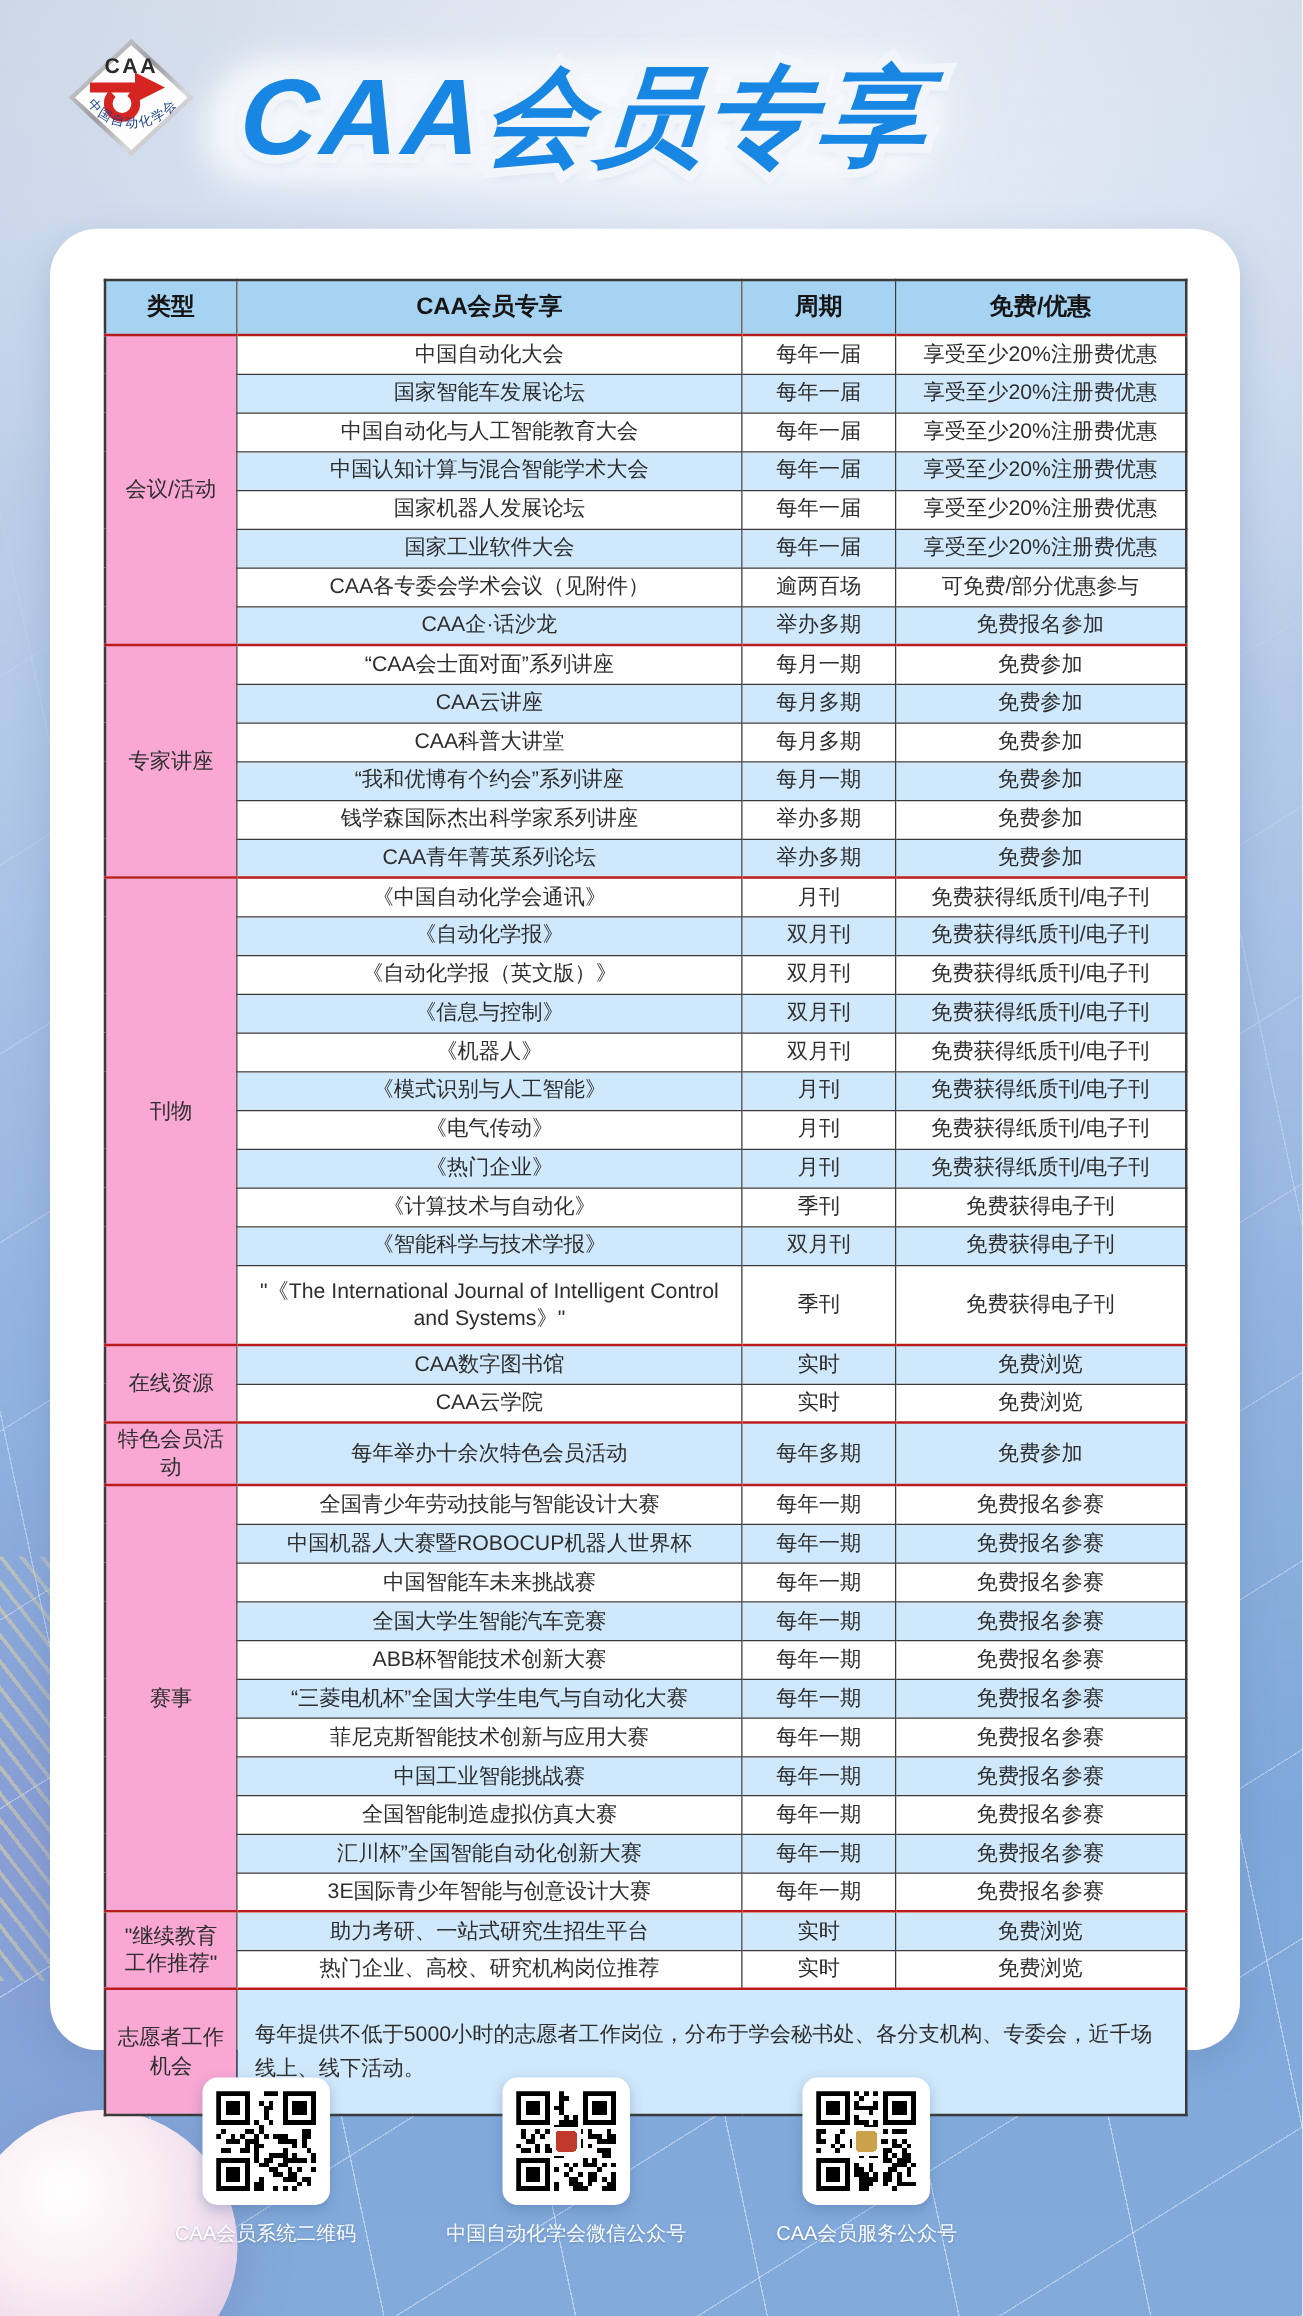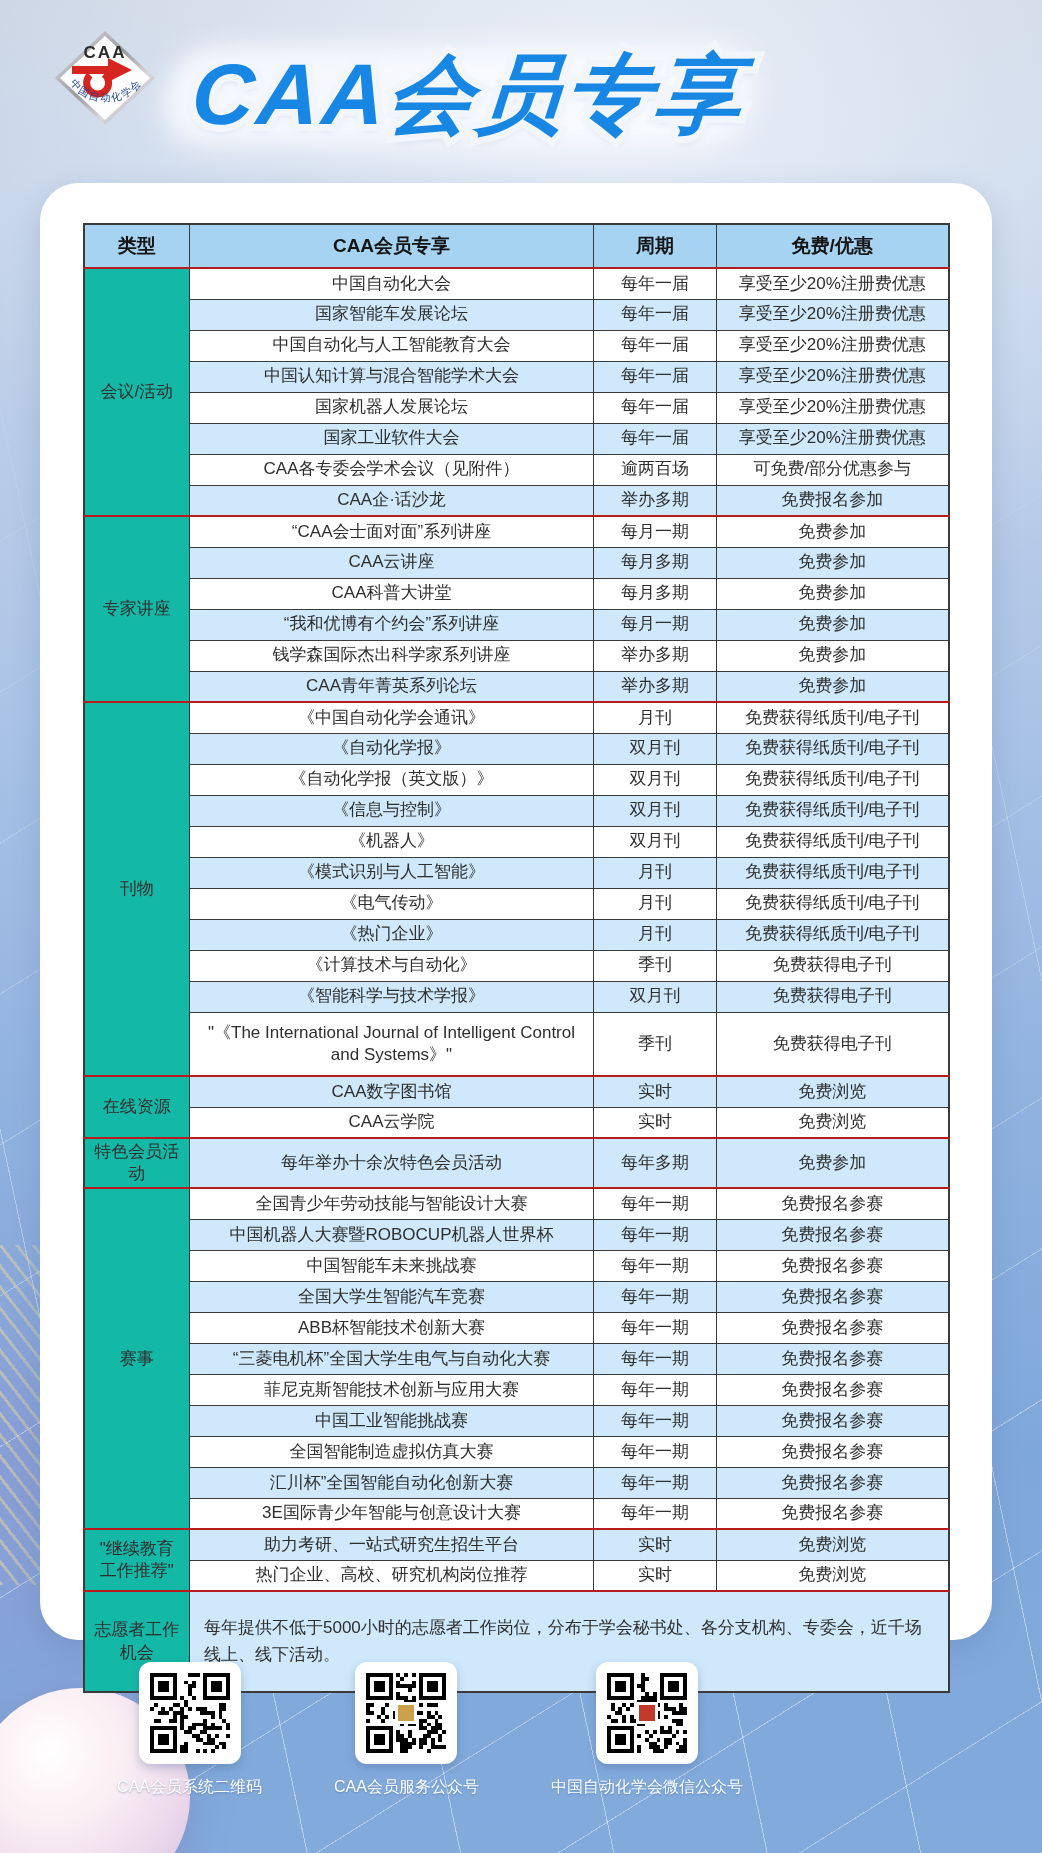--- a/index.html
+++ b/index.html
@@ -39,25 +39,25 @@
     border-radius:38px;box-shadow:0 10px 28px rgba(90,120,170,.28);}
   table.benefits{border-collapse:collapse;width:865px;margin:40px auto 0;table-layout:fixed;
     border:2px solid #3a3a3a;}
   table.benefits th, table.benefits td{border:1px solid #3a3a3a;text-align:center;vertical-align:middle;
     padding:2px 6px;color:#2e2e2e;font-size:17px;line-height:1.3;overflow:hidden;}
   table.benefits thead th{background:#a6d3f2;font-size:19px;font-weight:bold;color:#151515;height:38px;}
   table.benefits tr{height:31px;}
   table.benefits tr.tall{height:64px;}
   table.benefits tr.vol{height:62px;}
   table.benefits tr.alt td.c{background:#cfe8fb;}
-  table.benefits td.g{background:#14b8a6;white-space:pre-line;}
+  table.benefits td.g{background:#f9a8d4;white-space:pre-line;}
   table.benefits tr.g-start td{border-top:2px solid #b91c1c;}
   table.benefits td.spanned{text-align:left;padding:23px 14px;line-height:1.55;background:#cfe8fb;}
   
-  .qr-row{position:absolute;left:0;top:1662px;width:860px;display:flex;justify-content:center;gap:72px;}
+  .qr-row{position:absolute;left:0;top:1662px;width:860px;display:flex;justify-content:center;gap:72px;padding-left:23px;}
   .qr-item{display:flex;flex-direction:column;align-items:center;}
   .qr-card{width:102px;height:102px;background:#ffffff;border-radius:12px;display:flex;
     align-items:center;justify-content:center;box-shadow:0 4px 10px rgba(60,90,140,.3);}
   .qr-label{margin-top:13px;font-size:16px;color:#ffffff;text-shadow:0 1px 2px rgba(40,70,120,.35);
     white-space:nowrap;}
 </style>
 </head>
 <body>
 
 <div class="page">
@@ -436,146 +436,20 @@
             <rect x="2" y="2" width="3" height="3" fill="#000"></rect>
             <rect x="14" y="0" width="7" height="7"></rect>
             <rect x="15" y="1" width="5" height="5" fill="#fff"></rect>
             <rect x="16" y="2" width="3" height="3" fill="#000"></rect>
             <rect x="0" y="14" width="7" height="7"></rect>
             <rect x="1" y="15" width="5" height="5" fill="#fff"></rect>
             <rect x="2" y="16" width="3" height="3" fill="#000"></rect>
           </svg>
         </div>
         <div class="qr-label">CAA会员系统二维码</div>
-      </div>
-      <div class="qr-item">
-        <div class="qr-card">
-          <svg viewBox="0 0 21 21" width="80" height="80" shape-rendering="crispEdges" fill="#000">
-            <rect x="8" y="0" width="1" height="1"></rect>
-            <rect x="10" y="0" width="1" height="1"></rect>
-            <rect x="12" y="0" width="1" height="1"></rect>
-            <rect x="9" y="1" width="1" height="1"></rect>
-            <rect x="8" y="2" width="1" height="1"></rect>
-            <rect x="12" y="2" width="1" height="1"></rect>
-            <rect x="8" y="3" width="1" height="1"></rect>
-            <rect x="9" y="3" width="1" height="1"></rect>
-            <rect x="10" y="3" width="1" height="1"></rect>
-            <rect x="11" y="3" width="1" height="1"></rect>
-            <rect x="12" y="3" width="1" height="1"></rect>
-            <rect x="11" y="4" width="1" height="1"></rect>
-            <rect x="8" y="5" width="1" height="1"></rect>
-            <rect x="8" y="6" width="1" height="1"></rect>
-            <rect x="9" y="6" width="1" height="1"></rect>
-            <rect x="10" y="6" width="1" height="1"></rect>
-            <rect x="12" y="6" width="1" height="1"></rect>
-            <rect x="10" y="7" width="1" height="1"></rect>
-            <rect x="11" y="7" width="1" height="1"></rect>
-            <rect x="12" y="7" width="1" height="1"></rect>
-            <rect x="0" y="8" width="1" height="1"></rect>
-            <rect x="1" y="8" width="1" height="1"></rect>
-            <rect x="5" y="8" width="1" height="1"></rect>
-            <rect x="9" y="8" width="1" height="1"></rect>
-            <rect x="11" y="8" width="1" height="1"></rect>
-            <rect x="12" y="8" width="1" height="1"></rect>
-            <rect x="14" y="8" width="1" height="1"></rect>
-            <rect x="16" y="8" width="1" height="1"></rect>
-            <rect x="17" y="8" width="1" height="1"></rect>
-            <rect x="18" y="8" width="1" height="1"></rect>
-            <rect x="0" y="9" width="1" height="1"></rect>
-            <rect x="4" y="9" width="1" height="1"></rect>
-            <rect x="8" y="9" width="1" height="1"></rect>
-            <rect x="11" y="9" width="1" height="1"></rect>
-            <rect x="12" y="9" width="1" height="1"></rect>
-            <rect x="0" y="10" width="1" height="1"></rect>
-            <rect x="1" y="10" width="1" height="1"></rect>
-            <rect x="4" y="10" width="1" height="1"></rect>
-            <rect x="7" y="10" width="1" height="1"></rect>
-            <rect x="10" y="10" width="1" height="1"></rect>
-            <rect x="11" y="10" width="1" height="1"></rect>
-            <rect x="13" y="10" width="1" height="1"></rect>
-            <rect x="14" y="10" width="1" height="1"></rect>
-            <rect x="16" y="10" width="1" height="1"></rect>
-            <rect x="18" y="10" width="1" height="1"></rect>
-            <rect x="3" y="11" width="1" height="1"></rect>
-            <rect x="5" y="11" width="1" height="1"></rect>
-            <rect x="7" y="11" width="1" height="1"></rect>
-            <rect x="9" y="11" width="1" height="1"></rect>
-            <rect x="16" y="11" width="1" height="1"></rect>
-            <rect x="17" y="11" width="1" height="1"></rect>
-            <rect x="19" y="11" width="1" height="1"></rect>
-            <rect x="0" y="12" width="1" height="1"></rect>
-            <rect x="4" y="12" width="1" height="1"></rect>
-            <rect x="9" y="12" width="1" height="1"></rect>
-            <rect x="14" y="12" width="1" height="1"></rect>
-            <rect x="15" y="12" width="1" height="1"></rect>
-            <rect x="18" y="12" width="1" height="1"></rect>
-            <rect x="9" y="13" width="1" height="1"></rect>
-            <rect x="11" y="13" width="1" height="1"></rect>
-            <rect x="12" y="13" width="1" height="1"></rect>
-            <rect x="14" y="13" width="1" height="1"></rect>
-            <rect x="16" y="13" width="1" height="1"></rect>
-            <rect x="18" y="13" width="1" height="1"></rect>
-            <rect x="19" y="13" width="1" height="1"></rect>
-            <rect x="14" y="14" width="1" height="1"></rect>
-            <rect x="15" y="14" width="1" height="1"></rect>
-            <rect x="17" y="14" width="1" height="1"></rect>
-            <rect x="18" y="14" width="1" height="1"></rect>
-            <rect x="19" y="14" width="1" height="1"></rect>
-            <rect x="8" y="15" width="1" height="1"></rect>
-            <rect x="11" y="15" width="1" height="1"></rect>
-            <rect x="16" y="15" width="1" height="1"></rect>
-            <rect x="17" y="15" width="1" height="1"></rect>
-            <rect x="18" y="15" width="1" height="1"></rect>
-            <rect x="20" y="15" width="1" height="1"></rect>
-            <rect x="8" y="16" width="1" height="1"></rect>
-            <rect x="9" y="16" width="1" height="1"></rect>
-            <rect x="11" y="16" width="1" height="1"></rect>
-            <rect x="15" y="16" width="1" height="1"></rect>
-            <rect x="16" y="16" width="1" height="1"></rect>
-            <rect x="19" y="16" width="1" height="1"></rect>
-            <rect x="8" y="17" width="1" height="1"></rect>
-            <rect x="9" y="17" width="1" height="1"></rect>
-            <rect x="10" y="17" width="1" height="1"></rect>
-            <rect x="12" y="17" width="1" height="1"></rect>
-            <rect x="14" y="17" width="1" height="1"></rect>
-            <rect x="15" y="17" width="1" height="1"></rect>
-            <rect x="17" y="17" width="1" height="1"></rect>
-            <rect x="19" y="17" width="1" height="1"></rect>
-            <rect x="9" y="18" width="1" height="1"></rect>
-            <rect x="10" y="18" width="1" height="1"></rect>
-            <rect x="11" y="18" width="1" height="1"></rect>
-            <rect x="12" y="18" width="1" height="1"></rect>
-            <rect x="14" y="18" width="1" height="1"></rect>
-            <rect x="15" y="18" width="1" height="1"></rect>
-            <rect x="17" y="18" width="1" height="1"></rect>
-            <rect x="9" y="19" width="1" height="1"></rect>
-            <rect x="10" y="19" width="1" height="1"></rect>
-            <rect x="11" y="19" width="1" height="1"></rect>
-            <rect x="14" y="19" width="1" height="1"></rect>
-            <rect x="17" y="19" width="1" height="1"></rect>
-            <rect x="18" y="19" width="1" height="1"></rect>
-            <rect x="19" y="19" width="1" height="1"></rect>
-            <rect x="20" y="19" width="1" height="1"></rect>
-            <rect x="9" y="20" width="1" height="1"></rect>
-            <rect x="10" y="20" width="1" height="1"></rect>
-            <rect x="16" y="20" width="1" height="1"></rect>
-            <rect x="0" y="0" width="7" height="7"></rect>
-            <rect x="1" y="1" width="5" height="5" fill="#fff"></rect>
-            <rect x="2" y="2" width="3" height="3" fill="#000"></rect>
-            <rect x="14" y="0" width="7" height="7"></rect>
-            <rect x="15" y="1" width="5" height="5" fill="#fff"></rect>
-            <rect x="16" y="2" width="3" height="3" fill="#000"></rect>
-            <rect x="0" y="14" width="7" height="7"></rect>
-            <rect x="1" y="15" width="5" height="5" fill="#fff"></rect>
-            <rect x="2" y="16" width="3" height="3" fill="#000"></rect>
-            <rect x="7.5" y="7.5" width="6" height="6" fill="#fff"></rect>
-            <rect x="8.3" y="8.3" width="4.4" height="4.4" rx="0.8" fill="#c9a24b"></rect>
-          </svg>
-        </div>
-        <div class="qr-label">CAA会员服务公众号</div>
       </div>
       <div class="qr-item">
         <div class="qr-card">
           <svg viewBox="0 0 21 21" width="80" height="80" shape-rendering="crispEdges" fill="#000">
             <rect x="9" y="0" width="1" height="1"></rect>
             <rect x="9" y="1" width="1" height="1"></rect>
             <rect x="10" y="1" width="1" height="1"></rect>
             <rect x="9" y="2" width="1" height="1"></rect>
             <rect x="8" y="3" width="1" height="1"></rect>
             <rect x="9" y="3" width="1" height="1"></rect>
@@ -691,14 +565,140 @@
             <rect x="16" y="2" width="3" height="3" fill="#000"></rect>
             <rect x="0" y="14" width="7" height="7"></rect>
             <rect x="1" y="15" width="5" height="5" fill="#fff"></rect>
             <rect x="2" y="16" width="3" height="3" fill="#000"></rect>
             <rect x="7.5" y="7.5" width="6" height="6" fill="#fff"></rect>
             <rect x="8.3" y="8.3" width="4.4" height="4.4" rx="0.8" fill="#c0392b"></rect>
           </svg>
         </div>
         <div class="qr-label">中国自动化学会微信公众号</div>
       </div>
+      <div class="qr-item">
+        <div class="qr-card">
+          <svg viewBox="0 0 21 21" width="80" height="80" shape-rendering="crispEdges" fill="#000">
+            <rect x="8" y="0" width="1" height="1"></rect>
+            <rect x="10" y="0" width="1" height="1"></rect>
+            <rect x="12" y="0" width="1" height="1"></rect>
+            <rect x="9" y="1" width="1" height="1"></rect>
+            <rect x="8" y="2" width="1" height="1"></rect>
+            <rect x="12" y="2" width="1" height="1"></rect>
+            <rect x="8" y="3" width="1" height="1"></rect>
+            <rect x="9" y="3" width="1" height="1"></rect>
+            <rect x="10" y="3" width="1" height="1"></rect>
+            <rect x="11" y="3" width="1" height="1"></rect>
+            <rect x="12" y="3" width="1" height="1"></rect>
+            <rect x="11" y="4" width="1" height="1"></rect>
+            <rect x="8" y="5" width="1" height="1"></rect>
+            <rect x="8" y="6" width="1" height="1"></rect>
+            <rect x="9" y="6" width="1" height="1"></rect>
+            <rect x="10" y="6" width="1" height="1"></rect>
+            <rect x="12" y="6" width="1" height="1"></rect>
+            <rect x="10" y="7" width="1" height="1"></rect>
+            <rect x="11" y="7" width="1" height="1"></rect>
+            <rect x="12" y="7" width="1" height="1"></rect>
+            <rect x="0" y="8" width="1" height="1"></rect>
+            <rect x="1" y="8" width="1" height="1"></rect>
+            <rect x="5" y="8" width="1" height="1"></rect>
+            <rect x="9" y="8" width="1" height="1"></rect>
+            <rect x="11" y="8" width="1" height="1"></rect>
+            <rect x="12" y="8" width="1" height="1"></rect>
+            <rect x="14" y="8" width="1" height="1"></rect>
+            <rect x="16" y="8" width="1" height="1"></rect>
+            <rect x="17" y="8" width="1" height="1"></rect>
+            <rect x="18" y="8" width="1" height="1"></rect>
+            <rect x="0" y="9" width="1" height="1"></rect>
+            <rect x="4" y="9" width="1" height="1"></rect>
+            <rect x="8" y="9" width="1" height="1"></rect>
+            <rect x="11" y="9" width="1" height="1"></rect>
+            <rect x="12" y="9" width="1" height="1"></rect>
+            <rect x="0" y="10" width="1" height="1"></rect>
+            <rect x="1" y="10" width="1" height="1"></rect>
+            <rect x="4" y="10" width="1" height="1"></rect>
+            <rect x="7" y="10" width="1" height="1"></rect>
+            <rect x="10" y="10" width="1" height="1"></rect>
+            <rect x="11" y="10" width="1" height="1"></rect>
+            <rect x="13" y="10" width="1" height="1"></rect>
+            <rect x="14" y="10" width="1" height="1"></rect>
+            <rect x="16" y="10" width="1" height="1"></rect>
+            <rect x="18" y="10" width="1" height="1"></rect>
+            <rect x="3" y="11" width="1" height="1"></rect>
+            <rect x="5" y="11" width="1" height="1"></rect>
+            <rect x="7" y="11" width="1" height="1"></rect>
+            <rect x="9" y="11" width="1" height="1"></rect>
+            <rect x="16" y="11" width="1" height="1"></rect>
+            <rect x="17" y="11" width="1" height="1"></rect>
+            <rect x="19" y="11" width="1" height="1"></rect>
+            <rect x="0" y="12" width="1" height="1"></rect>
+            <rect x="4" y="12" width="1" height="1"></rect>
+            <rect x="9" y="12" width="1" height="1"></rect>
+            <rect x="14" y="12" width="1" height="1"></rect>
+            <rect x="15" y="12" width="1" height="1"></rect>
+            <rect x="18" y="12" width="1" height="1"></rect>
+            <rect x="9" y="13" width="1" height="1"></rect>
+            <rect x="11" y="13" width="1" height="1"></rect>
+            <rect x="12" y="13" width="1" height="1"></rect>
+            <rect x="14" y="13" width="1" height="1"></rect>
+            <rect x="16" y="13" width="1" height="1"></rect>
+            <rect x="18" y="13" width="1" height="1"></rect>
+            <rect x="19" y="13" width="1" height="1"></rect>
+            <rect x="14" y="14" width="1" height="1"></rect>
+            <rect x="15" y="14" width="1" height="1"></rect>
+            <rect x="17" y="14" width="1" height="1"></rect>
+            <rect x="18" y="14" width="1" height="1"></rect>
+            <rect x="19" y="14" width="1" height="1"></rect>
+            <rect x="8" y="15" width="1" height="1"></rect>
+            <rect x="11" y="15" width="1" height="1"></rect>
+            <rect x="16" y="15" width="1" height="1"></rect>
+            <rect x="17" y="15" width="1" height="1"></rect>
+            <rect x="18" y="15" width="1" height="1"></rect>
+            <rect x="20" y="15" width="1" height="1"></rect>
+            <rect x="8" y="16" width="1" height="1"></rect>
+            <rect x="9" y="16" width="1" height="1"></rect>
+            <rect x="11" y="16" width="1" height="1"></rect>
+            <rect x="15" y="16" width="1" height="1"></rect>
+            <rect x="16" y="16" width="1" height="1"></rect>
+            <rect x="19" y="16" width="1" height="1"></rect>
+            <rect x="8" y="17" width="1" height="1"></rect>
+            <rect x="9" y="17" width="1" height="1"></rect>
+            <rect x="10" y="17" width="1" height="1"></rect>
+            <rect x="12" y="17" width="1" height="1"></rect>
+            <rect x="14" y="17" width="1" height="1"></rect>
+            <rect x="15" y="17" width="1" height="1"></rect>
+            <rect x="17" y="17" width="1" height="1"></rect>
+            <rect x="19" y="17" width="1" height="1"></rect>
+            <rect x="9" y="18" width="1" height="1"></rect>
+            <rect x="10" y="18" width="1" height="1"></rect>
+            <rect x="11" y="18" width="1" height="1"></rect>
+            <rect x="12" y="18" width="1" height="1"></rect>
+            <rect x="14" y="18" width="1" height="1"></rect>
+            <rect x="15" y="18" width="1" height="1"></rect>
+            <rect x="17" y="18" width="1" height="1"></rect>
+            <rect x="9" y="19" width="1" height="1"></rect>
+            <rect x="10" y="19" width="1" height="1"></rect>
+            <rect x="11" y="19" width="1" height="1"></rect>
+            <rect x="14" y="19" width="1" height="1"></rect>
+            <rect x="17" y="19" width="1" height="1"></rect>
+            <rect x="18" y="19" width="1" height="1"></rect>
+            <rect x="19" y="19" width="1" height="1"></rect>
+            <rect x="20" y="19" width="1" height="1"></rect>
+            <rect x="9" y="20" width="1" height="1"></rect>
+            <rect x="10" y="20" width="1" height="1"></rect>
+            <rect x="16" y="20" width="1" height="1"></rect>
+            <rect x="0" y="0" width="7" height="7"></rect>
+            <rect x="1" y="1" width="5" height="5" fill="#fff"></rect>
+            <rect x="2" y="2" width="3" height="3" fill="#000"></rect>
+            <rect x="14" y="0" width="7" height="7"></rect>
+            <rect x="15" y="1" width="5" height="5" fill="#fff"></rect>
+            <rect x="16" y="2" width="3" height="3" fill="#000"></rect>
+            <rect x="0" y="14" width="7" height="7"></rect>
+            <rect x="1" y="15" width="5" height="5" fill="#fff"></rect>
+            <rect x="2" y="16" width="3" height="3" fill="#000"></rect>
+            <rect x="7.5" y="7.5" width="6" height="6" fill="#fff"></rect>
+            <rect x="8.3" y="8.3" width="4.4" height="4.4" rx="0.8" fill="#c9a24b"></rect>
+          </svg>
+        </div>
+        <div class="qr-label">CAA会员服务公众号</div>
+      </div>
     </div>
 </div>
 
 </body></html>

